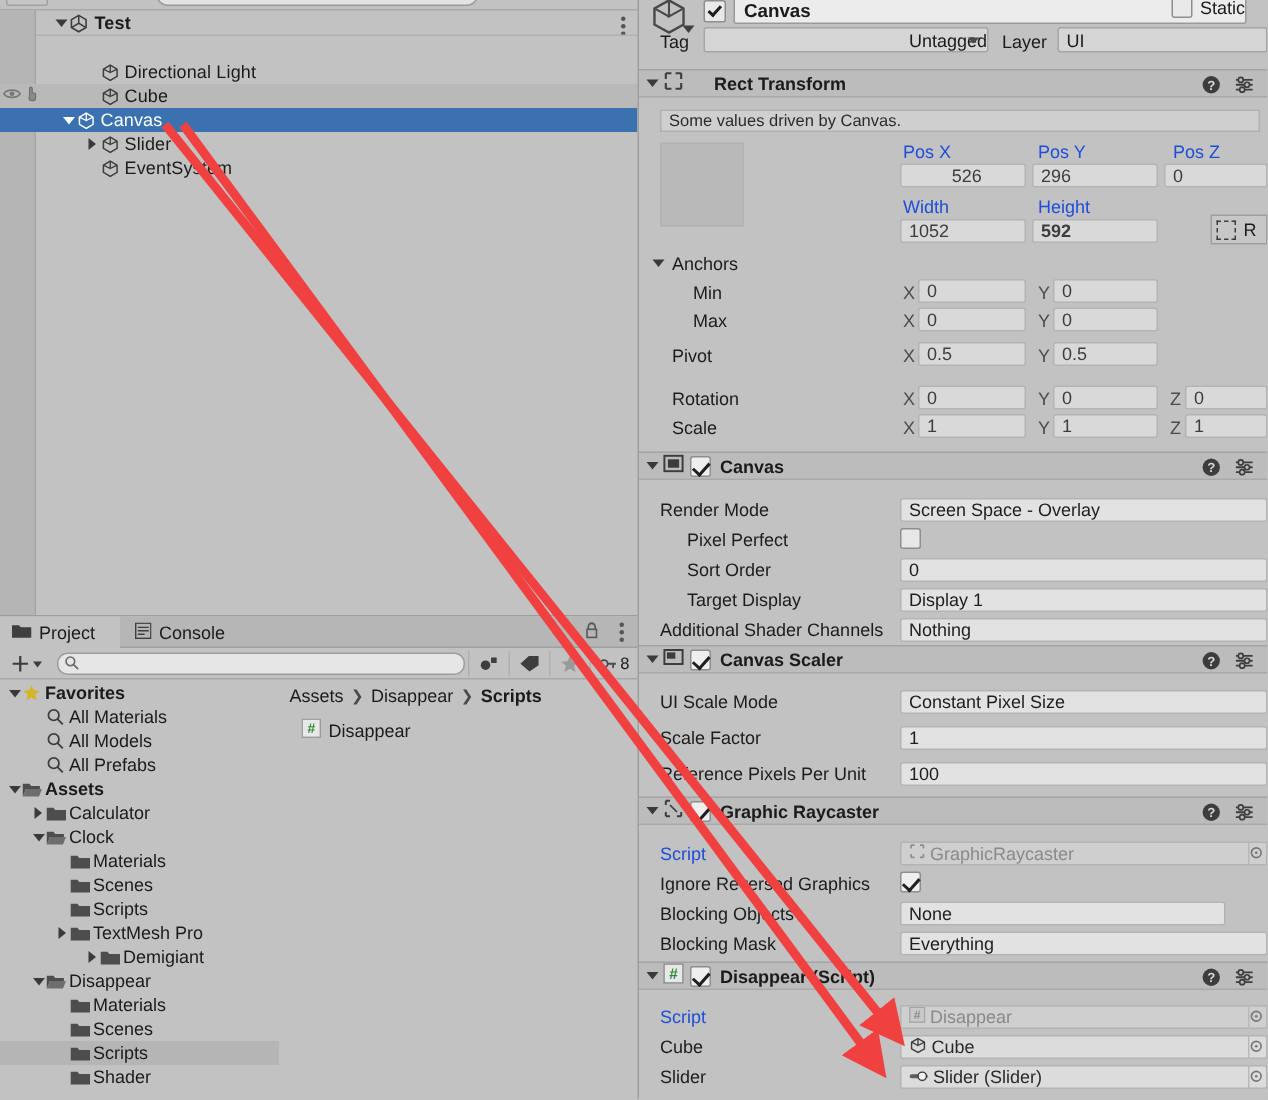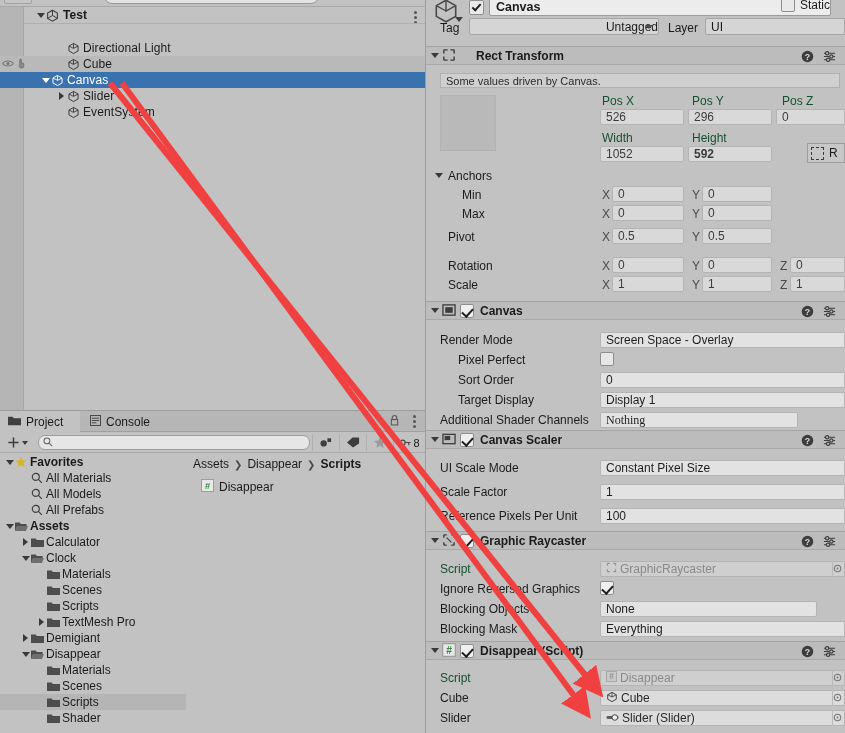--- a/index.html
+++ b/index.html
@@ -155,21 +155,21 @@
     width:14px;height:14px;background:#efefef;border:1px solid #8e8e8e;border-radius:2px;
     margin-left:4px; position:relative;
   }
   .comp-head .chk.on::after{
     content:""; position:absolute; left:3px; top:1px; width:5px;height:9px;
     border:solid #1f1f1f; border-width:0 2px 2px 0; transform:rotate(42deg);
   }
   .comp-head .helpico{ position:absolute; right:31px; top:3px; }
   .comp-head .presetico{ position:absolute; right:9px; top:3px; }
   .flabel{ position:absolute; font-size:12px; color:#1c1c1c; white-space:nowrap; }
-  .flabel.dim{ color:#14532d; }
+  .flabel.dim{ color:#1d4ed8; }
   .finput{
     position:absolute; height:16px; background:#d9d9d9; border:1px solid #b4b4b4;
     border-radius:2px; display:flex; align-items:center; padding-left:5px;
     font-size:12px; color:#3d3d3d;
   }
   .finput.white{ background:#e2e2e2; color:#1e1e1e; }
   .finput.obj{ background:#dcdcdc; color:#2a2a2a; }
   .finput.objdim{ background:#cfcfcf; color:#8a8a8a; }
   .axis{ position:absolute; font-size:12px; color:#4b4b4b; }
   .chkbox{
@@ -489,21 +489,21 @@
           <div class="prow" style="top: 160px;">
             <span class="ind" style="width:36px"></span>
             <span class="foldarrow closed"></span>
             <span style="width:15px;display:inline-flex;align-items:center">
               <svg width="13" height="11" viewBox="0 0 14 11">
                 <path d="M0,1.2 L5,1.2 L6.3,2.8 L14,2.8 L14,10.4 L0,10.4 Z" fill="#4d4d4d"></path>
               </svg>
             </span>
             <span>TextMesh Pro</span>
           </div>
-          <div class="prow" style="top: 176px;">
+          <div class="prow" style="top: 176px; padding-left: 36px;">
             <span class="ind" style="width:20px"></span>
             <span class="foldarrow closed"></span>
             <span style="width:15px;display:inline-flex;align-items:center">
               <svg width="13" height="11" viewBox="0 0 14 11">
                 <path d="M0,1.2 L5,1.2 L6.3,2.8 L14,2.8 L14,10.4 L0,10.4 Z" fill="#4d4d4d"></path>
               </svg>
             </span>
             <span>Demigiant</span>
           </div>
           <div class="prow" style="top: 192px;">
@@ -641,21 +641,21 @@
       </span>
     </div>
 
     <div style="position:absolute;left:0;top:65px;width:419px;height:234px;">
       <div class="info-box">Some values driven by Canvas.</div>
       <div class="anchorbox"></div>
 
       <span class="flabel dim" style="left:176px;top:29px;">Pos X</span>
       <span class="flabel dim" style="left:266px;top:29px;">Pos Y</span>
       <span class="flabel dim" style="left:356px;top:29px;">Pos Z</span>
-      <div class="finput" style="left:174px;top:44px;width:84px;">
+      <div class="finput" style="left:174px;top:44px;width:84px;justify-content:center;">
           <span>526</span>
         </div>
       <div class="finput" style="left:262px;top:44px;width:84px;">
           <span>296</span>
         </div>
       <div class="finput" style="left:350px;top:44px;width:69px;">
           <span>0</span>
         </div>
 
       <span class="flabel dim" style="left:176px;top:66px;">Width</span>
@@ -767,21 +767,21 @@
         <span class="chkbox off" style="left: 174px; top: 29px;"></span>
         <span class="flabel" style="left: 32px; top: 50px;">Sort Order</span>
         <div class="finput white" style="left: 174px; top: 49px; width: 245px;">
           <span>0</span>
         </div>
         <span class="flabel" style="left: 32px; top: 70px; text-align: center;">Target Display</span>
         <div class="finput white" style="left: 174px; top: 69px; width: 245px;">
           <span>Display 1</span>
         </div>
         <span class="flabel" style="left: 14px; top: 90px;">Additional Shader Channels</span>
-        <div class="finput white" style="left: 174px; top: 89px; width: 198px; font-family: Liberation Serif, serif;">
+        <div class="finput white" style="left: 174px; top: 89px; width: 245px;">
           <span>Nothing</span>
         </div>
       </div>
 
     <div class="comp-head" style="top:430px;">
       <span class="foldarrow open" style="margin-left:3px"></span>
       <span style="margin-left:2px">
         <svg width="14" height="14" viewBox="0 0 15 15">
             <rect x="1" y="2.5" width="13" height="10" fill="none" stroke="#3c3c3c" stroke-width="1.4"></rect>
             <rect x="2.8" y="4.2" width="6" height="4.5" fill="#3c3c3c"></rect>

